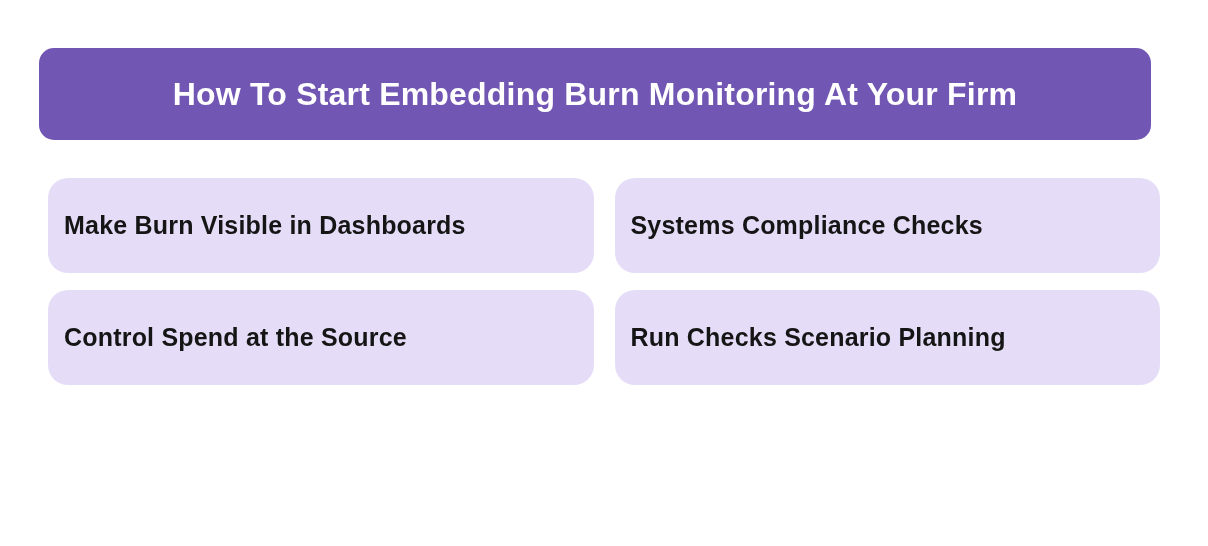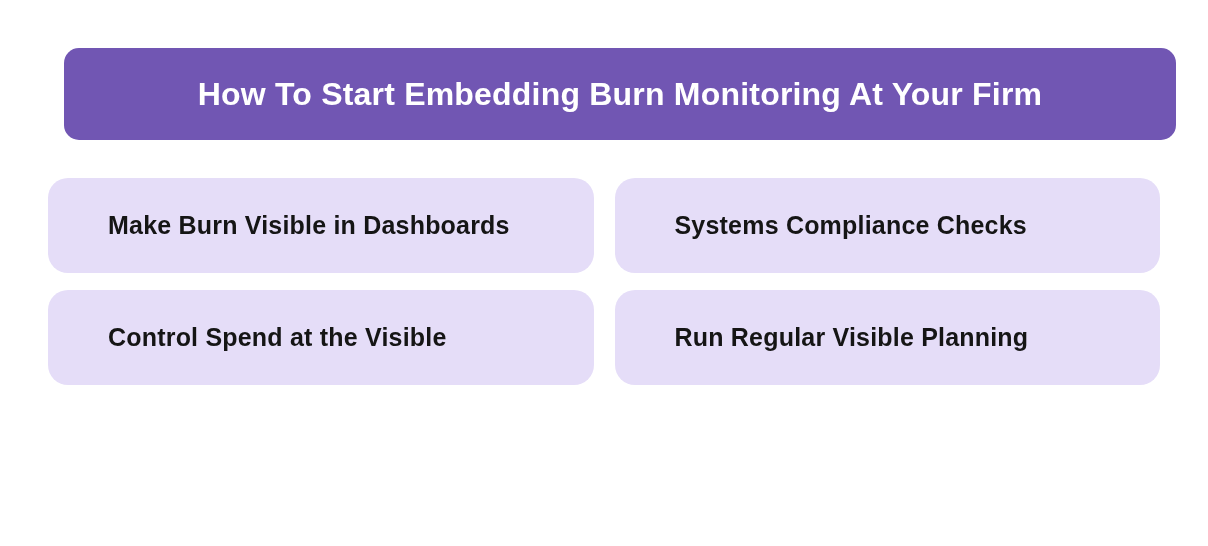--- a/index.html
+++ b/index.html
@@ -14,21 +14,21 @@
 
   .canvas {
     position: relative;
     width: 1208px;
     height: 546px;
     background: var(--page-bg, #ffffff);
   }
 
   .header-banner {
     position: absolute;
-    left: 64px;
+    left: 39px;
     top: 48px;
     width: 1112px;
     height: 92px;
     background: var(--header-bg, #7156b3);
     border-radius: 15px;
     display: flex;
     align-items: center;
     justify-content: center;
   }
 
@@ -50,21 +50,21 @@
     column-gap: 21px;
     row-gap: 17px;
     grid-auto-rows: 95px;
   }
 
   .card {
     background: var(--card-bg, #e5ddf8);
     border-radius: 20px;
     display: flex;
     align-items: center;
-    padding-left: 60px;
+    padding-left: 16px;
     padding-right: 24px;
   }
 
   .card span {
     color: var(--card-text, #151515);
     font-size: 25px;
     font-weight: 600;
     letter-spacing: 0.2px;
     white-space: nowrap;
   }
@@ -79,20 +79,20 @@
   </div>
 
   <div class="card-grid">
     <div class="card">
       <span>Make Burn Visible in Dashboards</span>
     </div>
     <div class="card">
       <span>Systems Compliance Checks</span>
     </div>
     <div class="card">
-      <span>Control Spend at the Visible</span>
+      <span>Control Spend at the Source</span>
     </div>
     <div class="card">
-      <span>Run Regular Visible Planning</span>
+      <span>Run Checks Scenario Planning</span>
     </div>
   </div>
 
 </div>
 
 </body></html>

